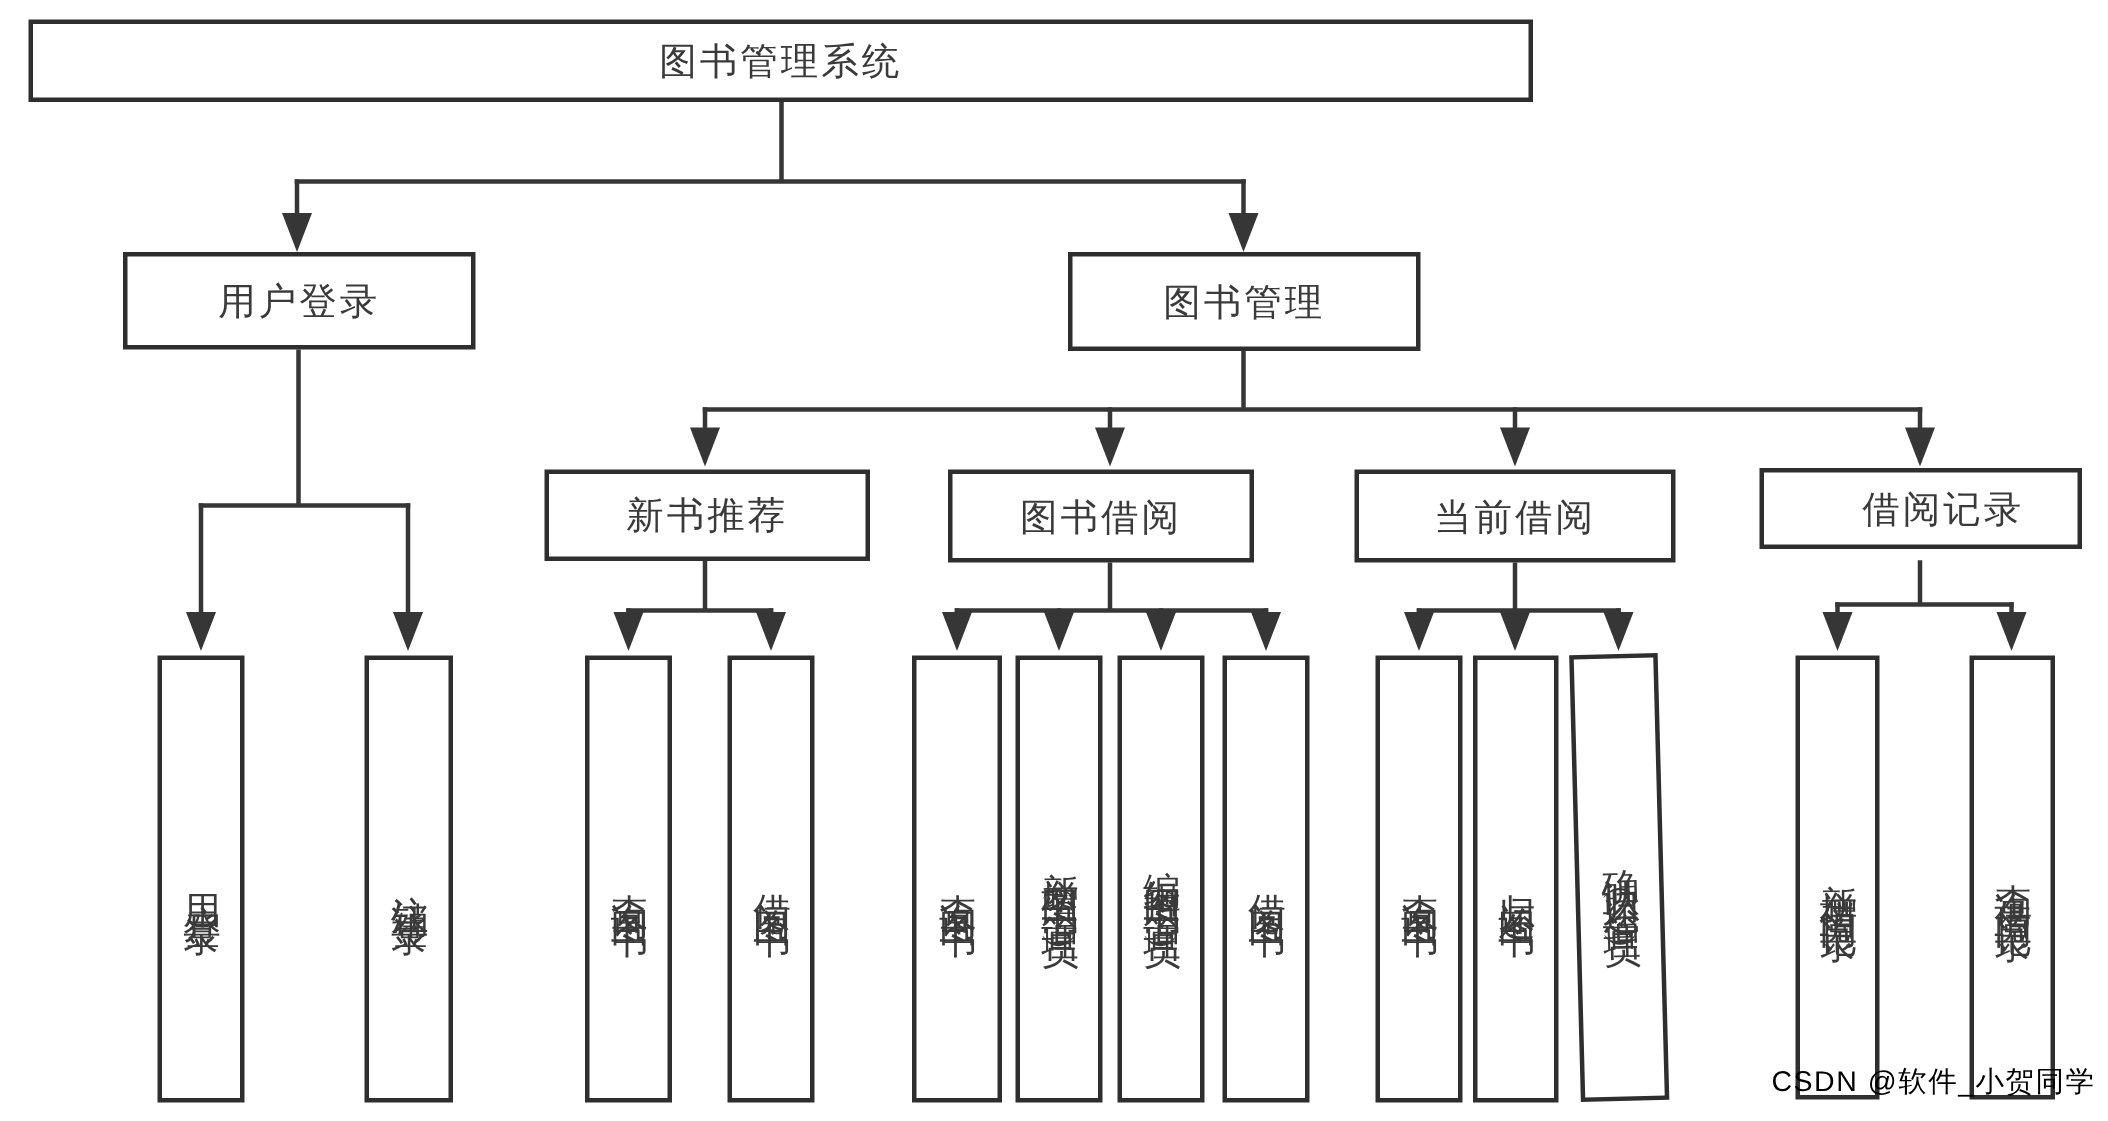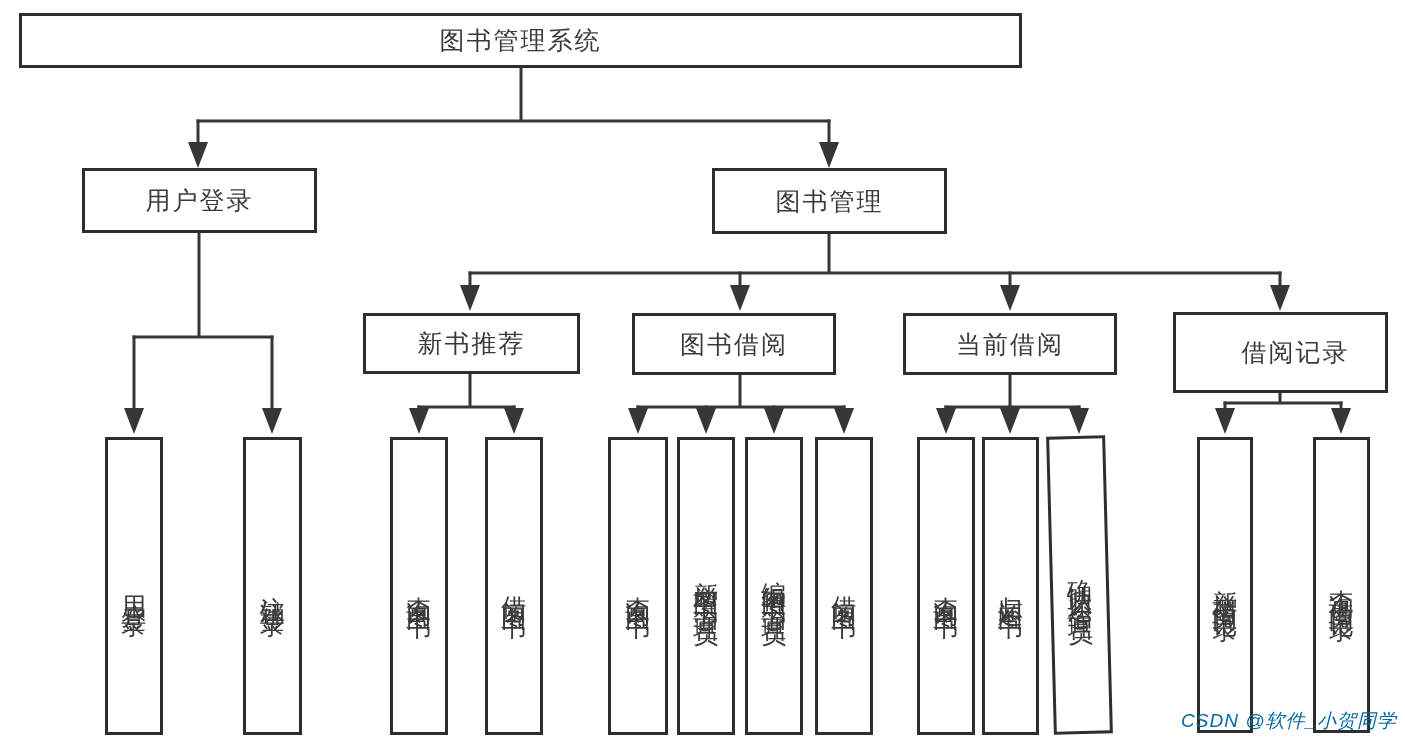--- a/index.html
+++ b/index.html
@@ -19,21 +19,21 @@
   }
   .h{font-size:25px;letter-spacing:2px;white-space:nowrap;}
   .v{
     writing-mode:vertical-rl;text-orientation:mixed;
     font-size:25px;line-height:1.05;letter-spacing:6px;
     padding-top:4px;
   }
   .tilt{transform:rotate(-1.5deg);transform-origin:50% 50%;}
   .watermark{
     position:absolute;z-index:3;right:8px;top:708px;
-    font-size:19px;color:#0369a1;letter-spacing:1px;white-space:nowrap;font-style:italic;
+    font-size:19px;color:#000000;letter-spacing:1px;white-space:nowrap;
   }
 </style>
 </head>
 <body>
 
 <div class="canvas">
 
   <svg class="connectors" viewBox="0 0 1405 747" xmlns="http://www.w3.org/2000/svg">
 
     <g>
@@ -104,21 +104,21 @@
   </svg>
 
   <div class="node h" style="left:19px;top:13px;width:1003px;height:55px;">图书管理系统</div>
 
   <div class="node h" style="left:82px;top:168px;width:235px;height:65px;">用户登录</div>
   <div class="node h" style="left:712px;top:168px;width:235px;height:66px;">图书管理</div>
 
   <div class="node h" style="left:363px;top:313px;width:217px;height:61px;">新书推荐</div>
   <div class="node h" style="left:632px;top:313px;width:204px;height:62px;">图书借阅</div>
   <div class="node h" style="left:903px;top:313px;width:214px;height:62px;text-align:right;">当前借阅</div>
-  <div class="node h" style="left:1173px;top:312px;width:215px;height:81px;padding-left:30px;">借阅记录</div>
+  <div class="node h" style="left:1173px;top:312px;width:215px;height:54px;padding-left:30px;">借阅记录</div>
 
   <div class="node v" style="left:105px;top:437px;width:58px;height:298px;">用户登录</div>
   <div class="node v" style="left:243px;top:437px;width:59px;height:298px;">注销登录</div>
 
   <div class="node v" style="left:390px;top:437px;width:58px;height:298px;">查询图书</div>
   <div class="node v" style="left:485px;top:437px;width:58px;height:298px;">借阅图书</div>
 
   <div class="node v" style="left:608px;top:437px;width:60px;height:298px;">查询图书</div>
   <div class="node v" style="left:677px;top:437px;width:58px;height:298px;">新增图书（管理员）</div>
   <div class="node v" style="left:745px;top:437px;width:58px;height:298px;">编辑图书（管理员）</div>

